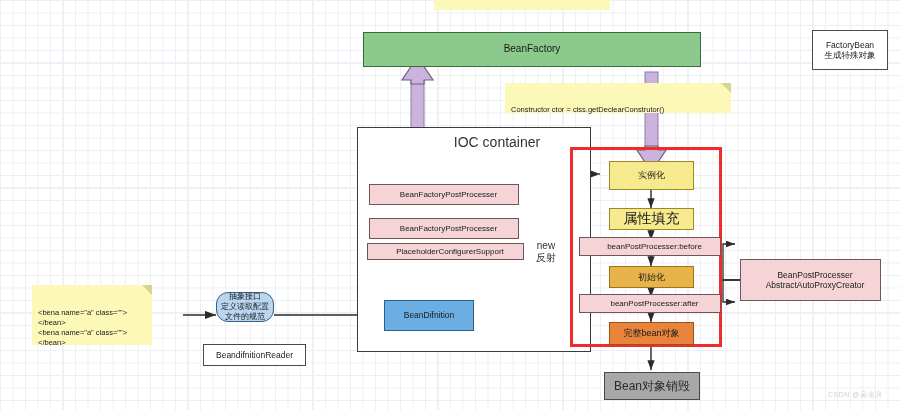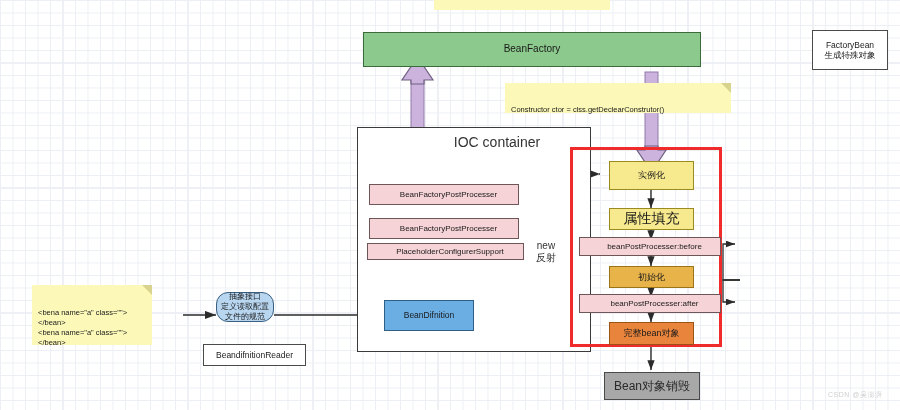--- a/index.html
+++ b/index.html
@@ -185,20 +185,24 @@
   <div class="node amber" style="left:609px;top:266px;width:85px;height:22px;font-size:9px;">
     <span>初始化</span>
   </div>
   <div class="node pink" style="left:579px;top:294px;width:142px;height:19px;font-size:8px;">
     <span>beanPostProcesser:after</span>
   </div>
   <div class="node orange" style="left:609px;top:322px;width:85px;height:23px;font-size:9px;">
     <span>完整bean对象</span>
   </div>
 
+  <div class="node pink" style="left:740px;top:259px;width:141px;height:42px;font-size:8.5px;">
+    <span>BeanPostProcesser
+AbstractAutoProxyCreator</span>
+  </div>
 
   <div class="node gray" style="left:604px;top:372px;width:96px;height:28px;font-size:12px;">
     <span>Bean对象销毁</span>
   </div>
 
   <div class="wm" style="left:828px;top:390px;">CSDN @吴澎湃</div>
 
 </div>
 
 </body></html>

